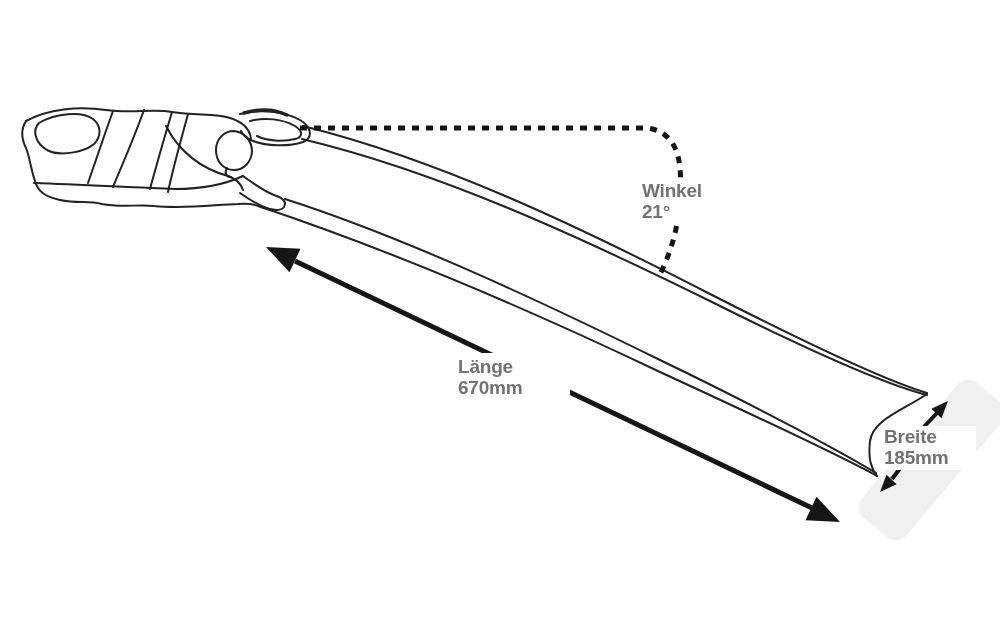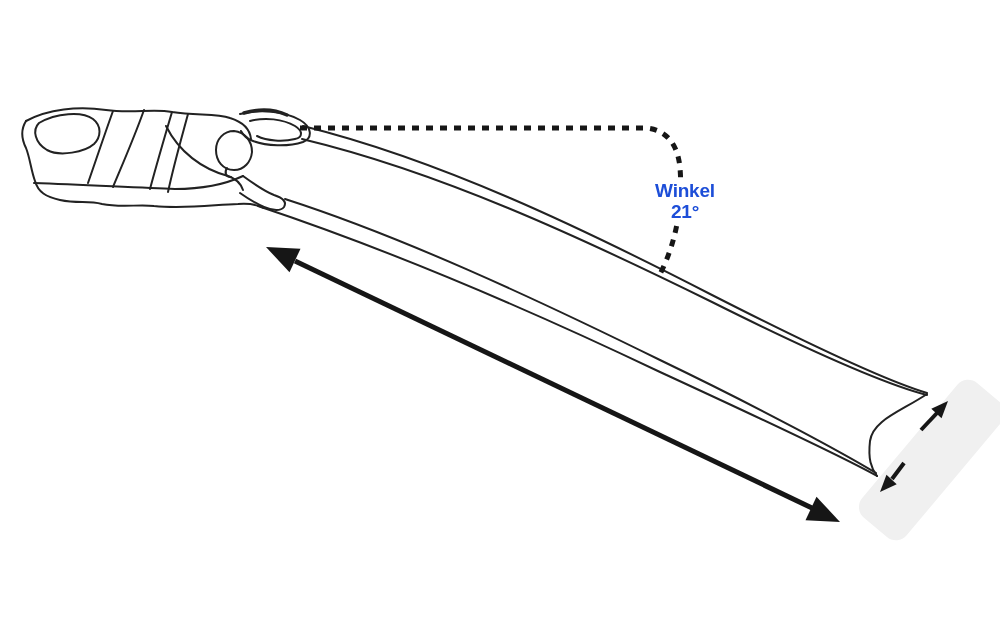--- a/index.html
+++ b/index.html
@@ -16,27 +16,27 @@
     font-family: "Liberation Sans", sans-serif;
   }
   .stage svg {
     position: absolute;
     left: 0;
     top: 0;
   }
   .dim-label {
     position: absolute;
     background: #ffffff;
-    color: #1d4ed8;
+    color: #737373;
     font-family: "Liberation Sans", sans-serif;
     font-size: 19px;
     line-height: 21px;
     font-weight: 700;
     letter-spacing: -0.2px;
-    text-align: center;
+    text-align: left;
   }
   .dim-label .row { white-space: nowrap; }
   #label-angle  { left: 642px; top: 180px; width: 86px;  height: 44px; }
   #label-length { left: 458px; top: 353px; width: 112px; height: 50px; padding-top: 3px; }
   #label-width  { left: 884px; top: 426px; width: 92px;  height: 44px; }
 </style>
 </head>
 <body>
 
 <div class="stage">
@@ -97,15 +97,23 @@
       <line x1="904" y1="463" x2="892" y2="479" stroke="#161616" stroke-width="4"></line>
       <polygon points="880,492 896.7,484.3 886.5,474.8"></polygon>
     </g>
   </svg>
 
   <div class="dim-label" id="label-angle">
     <div class="row">Winkel</div>
     <div class="row">21°</div>
   </div>
 
+  <div class="dim-label" id="label-length">
+    <div class="row">Länge</div>
+    <div class="row">670mm</div>
+  </div>
 
+  <div class="dim-label" id="label-width">
+    <div class="row">Breite</div>
+    <div class="row">185mm</div>
+  </div>
 
 </div>
 
 </body></html>

